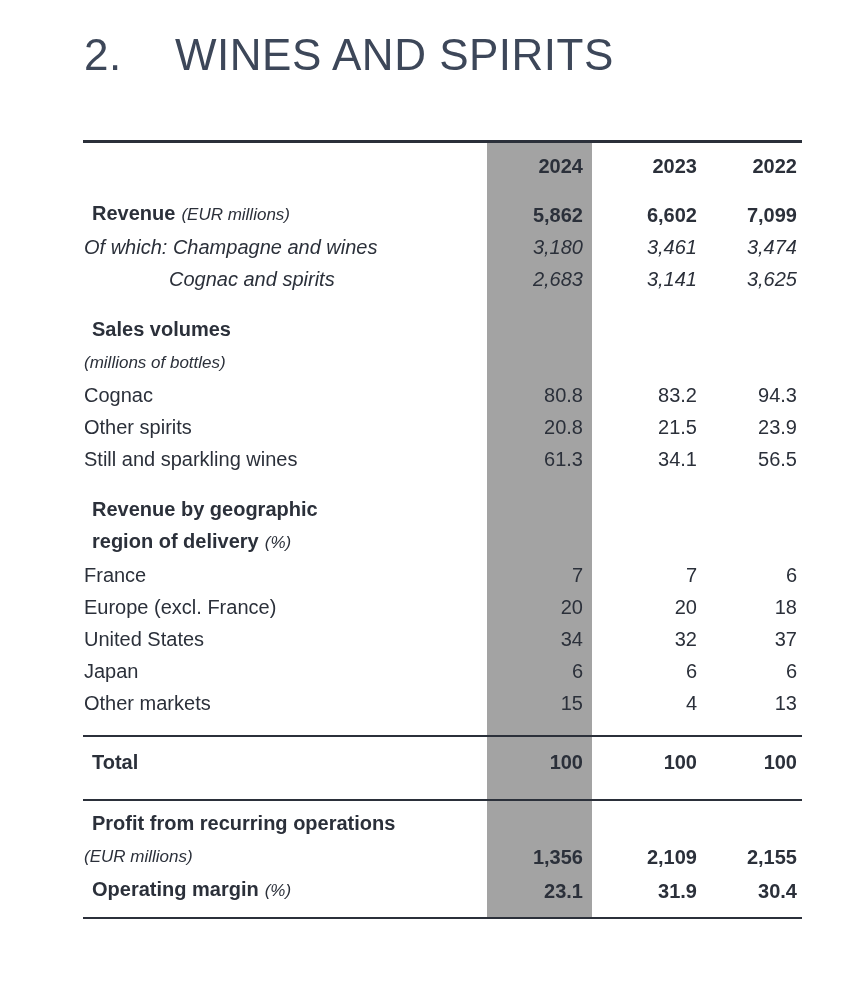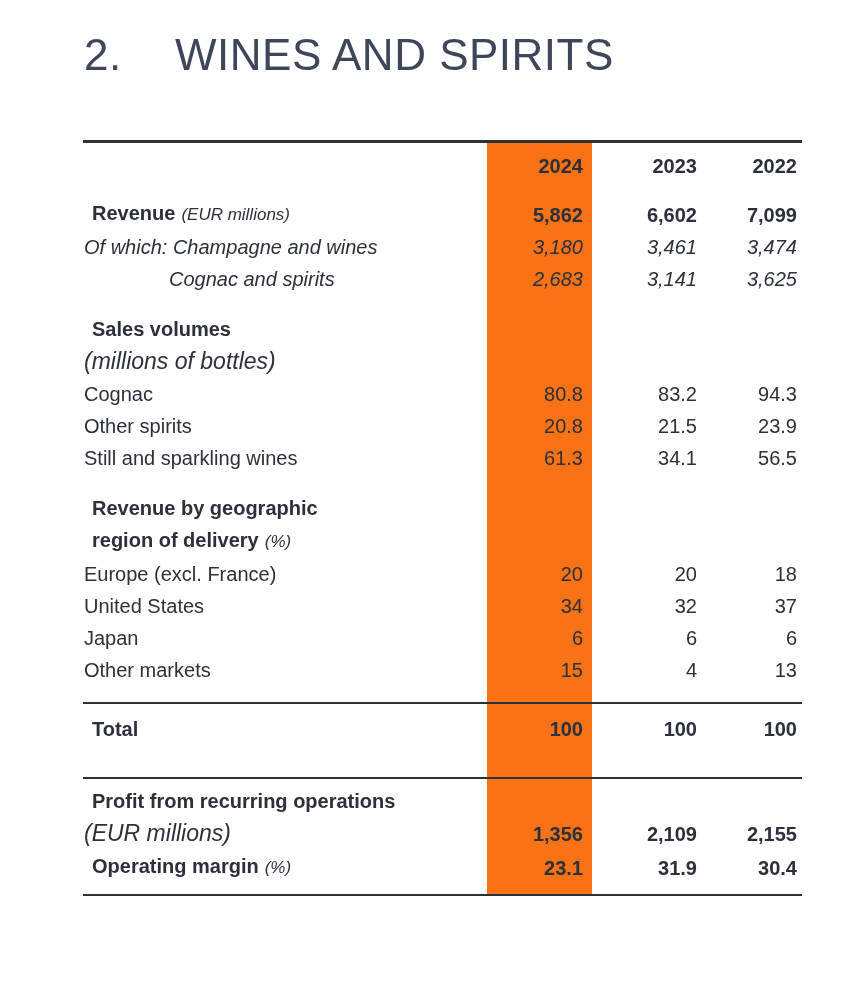--- a/index.html
+++ b/index.html
@@ -19,34 +19,34 @@
     border-collapse:separate;border-spacing:0;table-layout:fixed;
     font-size:20px;color:#2b303a;
   }
   col.w-lbl{width:404px;} col.w-c1{width:105px;} col.w-c2{width:110px;} col.w-c3{width:100px;}
   td{padding:0;vertical-align:bottom;line-height:32px;}
   td.lbl{text-align:left;padding-left:1px;}
   td.num{text-align:right;font-variant-numeric:lining-nums;}
   td.c1{padding-right:9px;}
   td.c2{padding-right:5px;}
   td.c3{padding-right:5px;}
-  td.gray{background:#f97316;}
+  td.gray{background:#a3a3a3;}
   
   tr.r-head td{border-top:3px solid #2b303a;padding-top:10px;padding-bottom:18px;line-height:26px;font-weight:700;}
   
   tr.r-it td{font-style:italic;}
   tr.r-valbold td.num{font-weight:700;}
   .lb-bold .lb{font-weight:700;margin-left:8px;}
-  .lb-it .lb{font-style:italic;font-size:23px;}
+  .lb-it .lb{font-style:italic;font-size:17px;}
   td.indent{padding-left:86px;}
   tr.sec-gap td{padding-top:18px;}
   tr.pb8 td{padding-bottom:16px;}
   tr.rule-top td{border-top:2px solid #2b303a;}
   tr.rule-bottom td{border-bottom:2px solid #2b303a;}
-  tr.r-total td{padding-top:9px;padding-bottom:32px;}
+  tr.r-total td{padding-top:9px;padding-bottom:21px;}
   tr.r-profit td{padding-top:6px;}
   tr.r-margin td{padding-bottom:10px;}
   .lu{font-style:italic;font-weight:400;font-size:17px;margin-left:6px;}
 </style>
 </head>
 <body>
 
 <div class="page">
 
   <div class="title">
@@ -134,20 +134,26 @@
       <td class="num c3"></td>
     </tr>
 
     <tr class="lb-bold">
       <td class="lbl"><span class="lb">region of delivery</span><span class="lu">(%)</span></td>
       <td class="num c1 gray"></td>
       <td class="num c2"></td>
       <td class="num c3"></td>
     </tr>
 
+    <tr>
+      <td class="lbl"><span class="lb">France</span></td>
+      <td class="num c1 gray">7</td>
+      <td class="num c2">7</td>
+      <td class="num c3">6</td>
+    </tr>
 
     <tr>
       <td class="lbl"><span class="lb">Europe (excl. France)</span></td>
       <td class="num c1 gray">20</td>
       <td class="num c2">20</td>
       <td class="num c3">18</td>
     </tr>
 
     <tr>
       <td class="lbl"><span class="lb">United States</span></td>

